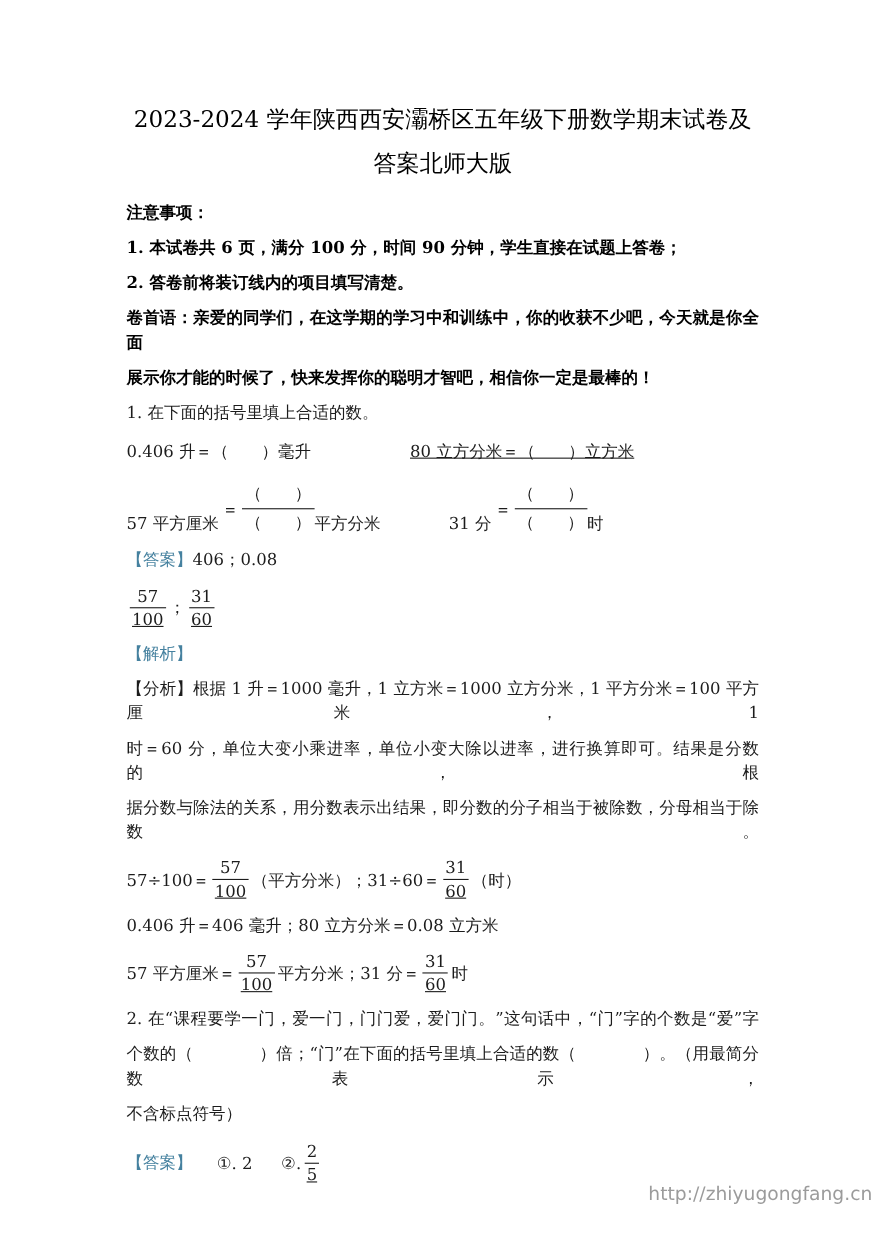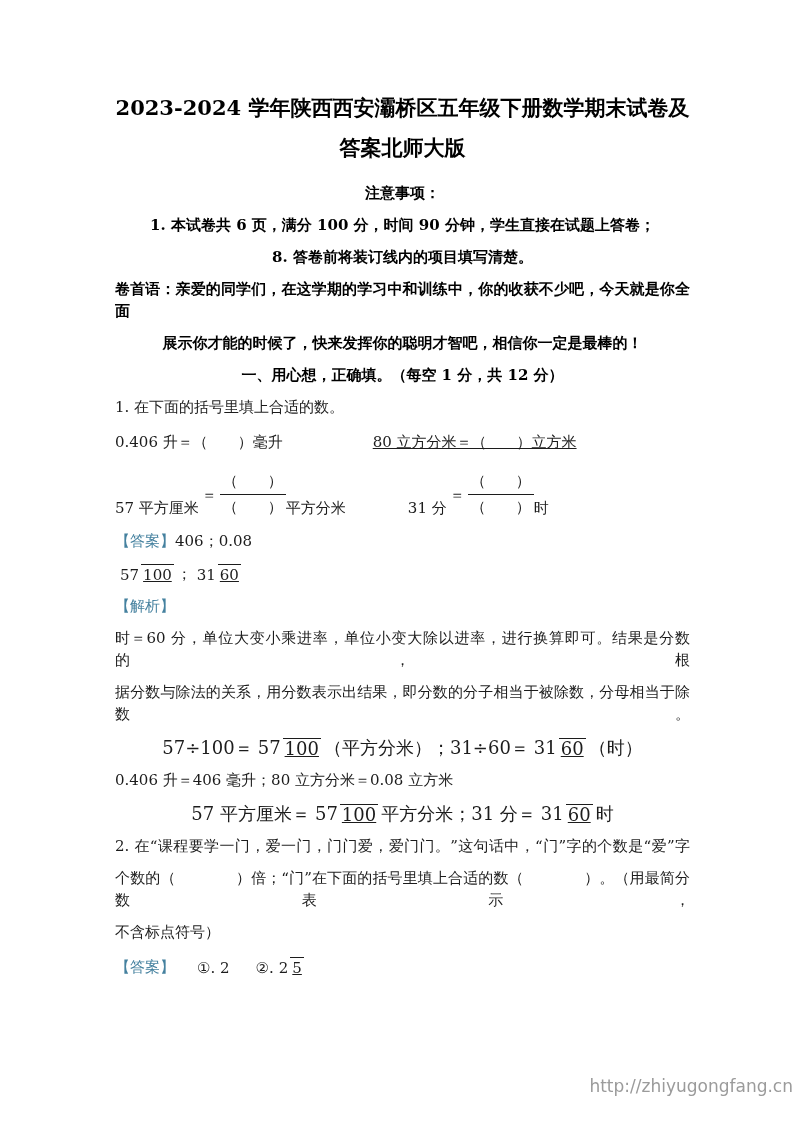--- a/index.html
+++ b/index.html
@@ -4,45 +4,45 @@
 <style>
   * { box-sizing: border-box; }
   html, body { margin: 0; padding: 0; background: #ffffff; }
   .page {
     width: 793px; height: 1122px; background: #ffffff; position: relative;
     overflow: hidden; color: #1c1c1c;
     font-family: "DejaVu Serif", "Liberation Serif", serif;
   }
   .content { padding: 88px 103px 0 115px; }
   .title {
-    font-weight: bold; font-size: 21px; line-height: 40px;
+    font-weight: normal; font-size: 21px; line-height: 40px;
     text-align: center; color: #000; margin-bottom: 14px;
   }
   .line { font-size: 15px; line-height: 22px; margin-top: 10px; }
-  .bold { font-weight: bold; color: #000; text-align: center; }
+  .bold { font-weight: bold; color: #000; }
   .full { text-align: justify; text-align-last: justify; }
   .blue { color: #45819f; }
   
   .row1 { display: flex; margin-top: 13px; font-size: 15px; line-height: 22px; gap: 40px; }
   .row1 .right { margin-left: 50px; text-decoration: underline; }
   
   .convrow { display: flex; align-items: flex-end; margin-top: 16px; font-size: 15px; }
   .convrow .lbl { line-height: 24px; white-space: nowrap; }
   .convrow .eq { line-height: 24px; padding-bottom: 13px; margin: 0 3px; }
   .convrow .grp { display: flex; align-items: flex-end; }
   .convrow .grp.rgt { margin-left: 62px; }
   .bfrac { display: inline-flex; flex-direction: column; align-items: center; }
   .bfrac .num, .bfrac .den { line-height: 25px; padding: 0 3px; white-space: pre; }
   .bfrac .den { border-top: 1.2px solid #1c1c1c; }
   
-  .frac { display: inline-flex; flex-direction: row; align-items: center; margin: 0 3px; }
+  .frac { display: inline-flex; flex-direction: column; align-items: center; margin: 0 3px; }
   .frac .num, .frac .den { line-height: 20px; padding: 0 2px; text-align: center; }
   .frac .den { border-top: 1.2px solid #1c1c1c; text-decoration: underline; }
   
-  .fracline { display: flex; align-items: center; margin-top: 12px; font-size: 18px; justify-content: center; }
+  .fracline { display: flex; align-items: center; margin-top: 12px; font-size: 15px; }
   .fracline .t { white-space: pre; line-height: 22px; }
   .ansfrac { display: flex; align-items: center; margin-top: 12px; font-size: 15px; }
   .ans2row { display: flex; align-items: center; margin-top: 14px; font-size: 15px; }
   .ans2row .sp1 { margin-left: 22px; }
   .ans2row .sp2 { margin-left: 26px; }
   .footer {
     position: absolute; left: 0; right: 0; bottom: 26px; text-align: right;
     font-family: "DejaVu Sans", "Liberation Sans", sans-serif;
     font-size: 17px; color: #9b9b9b;
   }
@@ -53,25 +53,24 @@
 <div class="page">
   <div class="content">
 
     <div class="title">
       <div>2023-2024 学年陕西西安灞桥区五年级下册数学期末试卷及</div>
       <div>答案北师大版</div>
     </div>
 
     <div class="line bold">注意事项：</div>
     <div class="line bold">1. 本试卷共 6 页，满分 100 分，时间 90 分钟，学生直接在试题上答卷；</div>
-    <div class="line bold">8. 答卷前将装订线内的项目填写清楚。</div>
+    <div class="line bold">2. 答卷前将装订线内的项目填写清楚。</div>
     <div class="line bold full">卷首语：亲爱的同学们，在这学期的学习中和训练中，你的收获不少吧，今天就是你全面</div>
     <div class="line bold">展示你才能的时候了，快来发挥你的聪明才智吧，相信你一定是最棒的！</div>
 
-    <div class="line bold">一、用心想，正确填。（每空 1 分，共 12 分）</div>
 
     <div class="line">1. 在下面的括号里填上合适的数。</div>
 
     <div class="row1">
       <span>0.406 升＝（　　）毫升</span>
       <span class="right">80 立方分米＝（　　）立方米</span>
     </div>
 
     <div class="convrow">
       <span class="grp">
@@ -105,20 +104,21 @@
       </span>
       <span class="t">；</span>
       <span class="frac">
         <span class="num">31</span>
         <span class="den">60</span>
       </span>
     </div>
 
     <div class="line blue">【解析】</div>
 
+    <div class="line full">【分析】根据 1 升＝1000 毫升，1 立方米＝1000 立方分米，1 平方分米＝100 平方厘米，1</div>
     <div class="line full">时＝60 分，单位大变小乘进率，单位小变大除以进率，进行换算即可。结果是分数的，根</div>
     <div class="line full">据分数与除法的关系，用分数表示出结果，即分数的分子相当于被除数，分母相当于除数。</div>
 
 
     <div class="fracline">
       <span class="t">57÷100＝</span>
       <span class="frac">
         <span class="num">57</span>
         <span class="den">100</span>
       </span>

